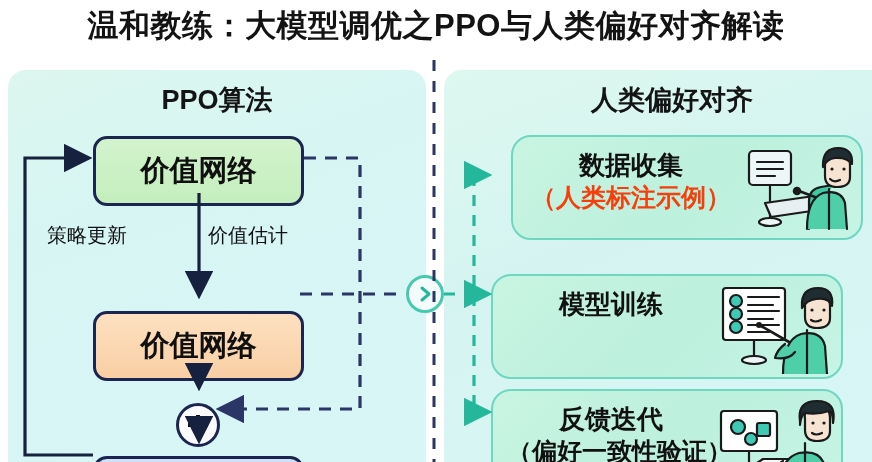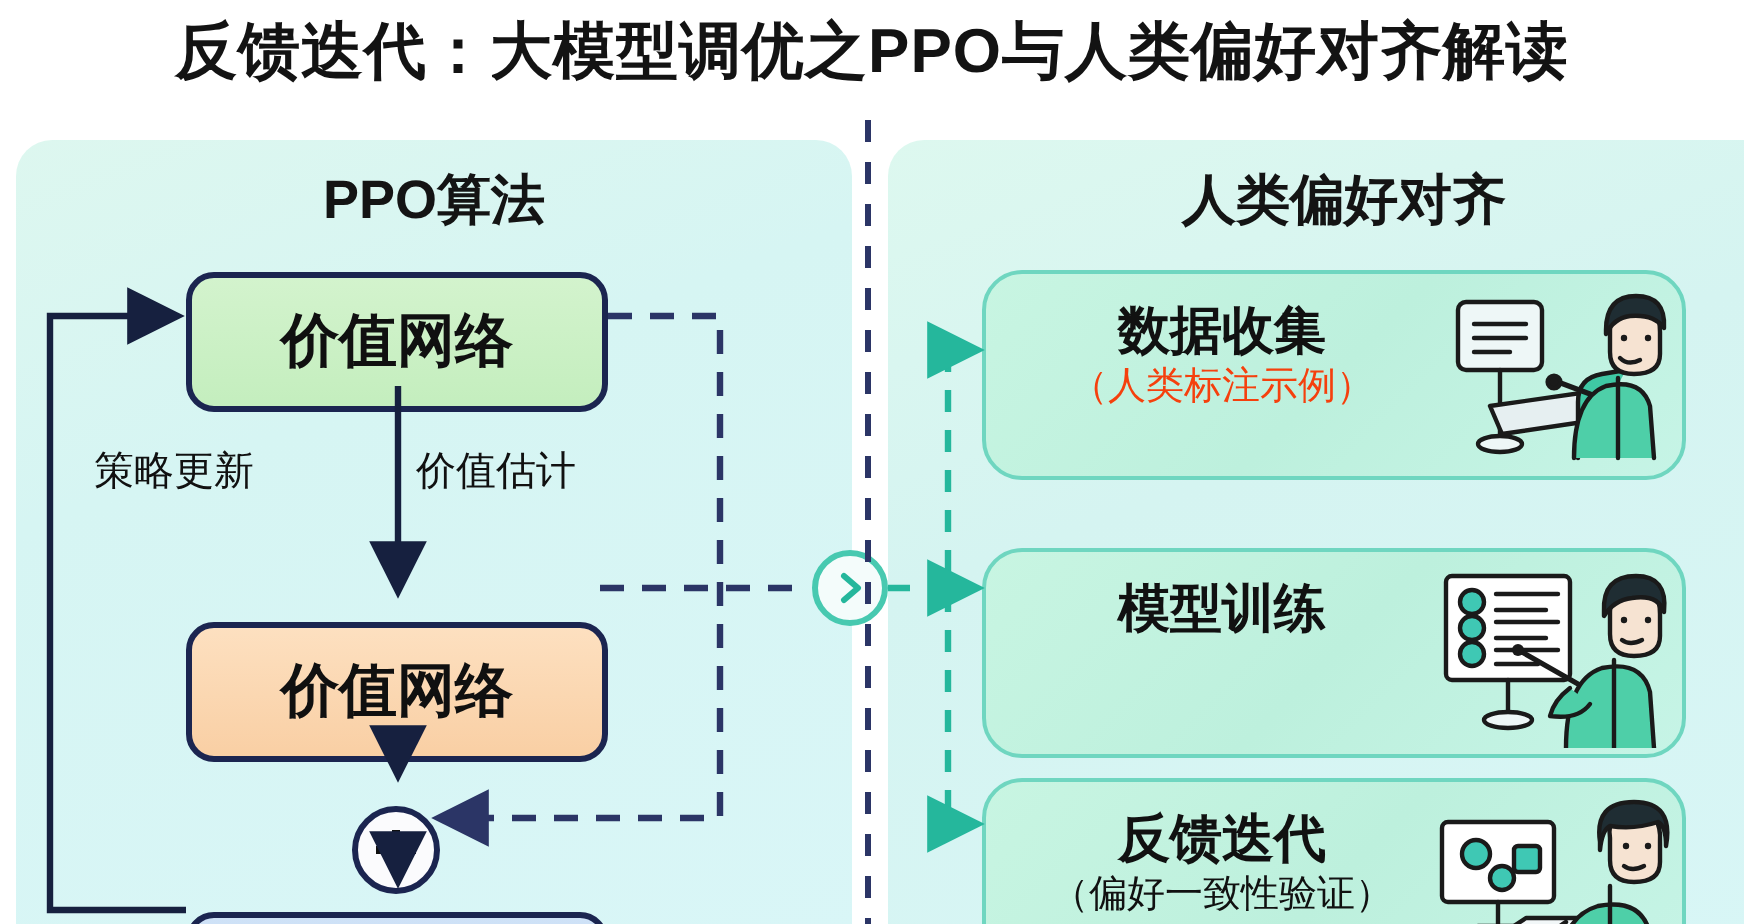--- a/index.html
+++ b/index.html
@@ -126,41 +126,41 @@
     position: absolute;
     left: 47px;
     width: 352px;
     height: 105px;
     border: 2.5px solid #6fd6c0;
     border-radius: 20px;
     background: linear-gradient(135deg, #c8f5e2 0%, #bdf0dd 50%, #c6f4e6 100%);
     box-sizing: border-box;
     overflow: hidden;
   }
-  #card-data-collection { top: 65px; }
+  #card-data-collection { top: 65px; margin-left: 20px; }
   #card-model-training { top: 192px; margin-top: 12px; }
   #card-feedback-iteration { top: 319px; }
 
   .card-text {
     position: absolute;
     left: 14px;
     top: 13px;
     width: 208px;
     text-align: center;
   }
   .card-line1 {
     font-size: 26px;
     font-weight: 700;
     color: #111111;
     white-space: nowrap;
     line-height: 1.18;
   }
   .card-line2 {
-    font-size: 19px;
-    font-weight: 400;
+    font-size: 25px;
+    font-weight: 700;
     white-space: nowrap;
     line-height: 1.18;
     margin-top: 2px;
   }
   .accent-red { color: #f5400d; }
   .accent-dark { color: #111111; }
 
   .card-illustration {
     position: absolute;
     right: 6px;
@@ -189,21 +189,21 @@
     background: #f4fcfb;
     box-sizing: border-box;
     display: flex;
     align-items: center;
     justify-content: center;
   }
 </style>
 </head>
 <body>
 
-<div id="page-title">反馈迭代：大模型调优之PPO与人类偏好对齐解读</div>
+<div id="page-title">温和教练：大模型调优之PPO与人类偏好对齐解读</div>
 
 <div class="panel" id="panel-ppo">
   <div class="panel-title">PPO算法</div>
 
   <div class="node" id="node-policy">
     <span>价值网络</span>
   </div>
 
   <div class="edge-label" id="label-value-estimate">价值估计</div>
   <div class="edge-label" id="label-policy-update">策略更新</div>

